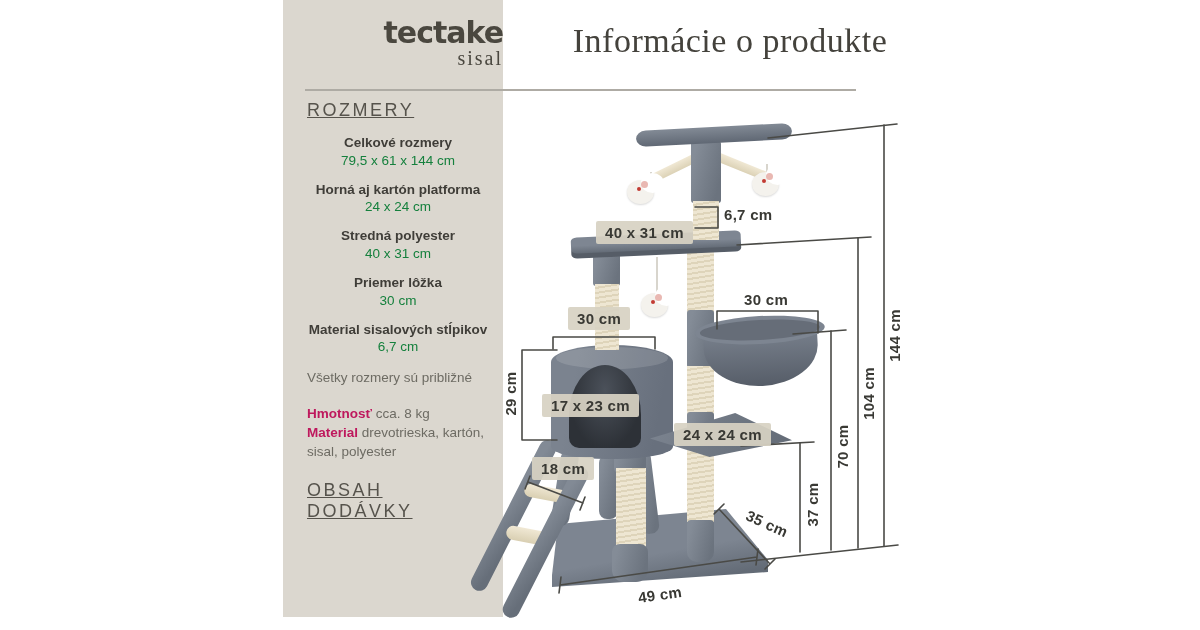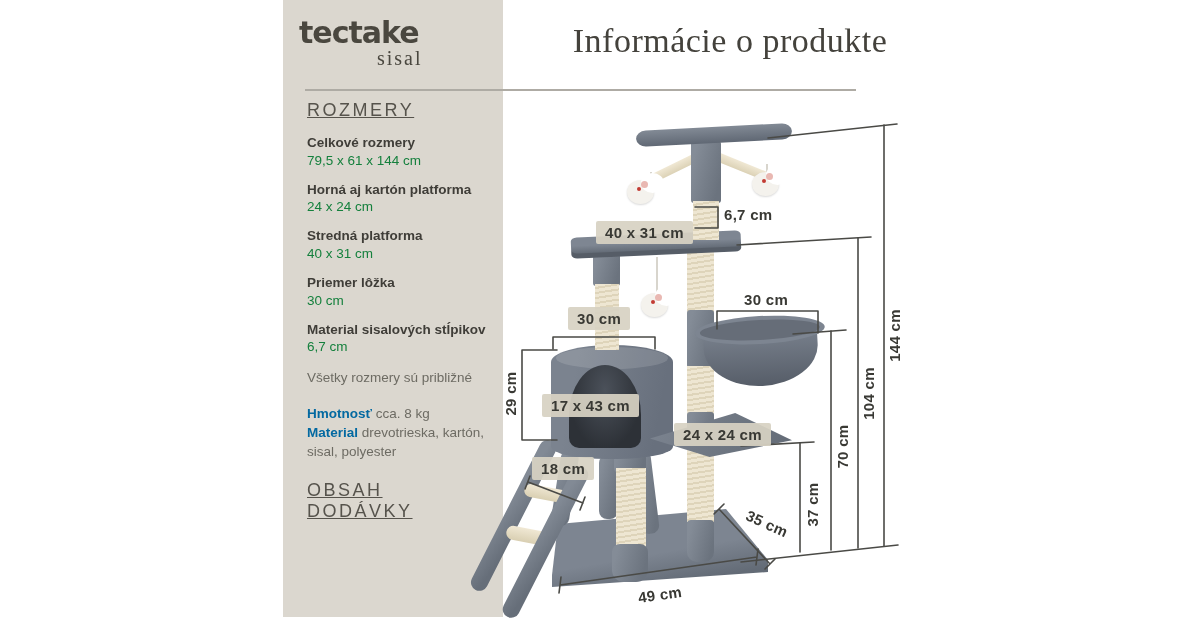--- a/index.html
+++ b/index.html
@@ -1,31 +1,31 @@
 <!DOCTYPE html>
 <html><head>
 <meta charset="utf-8">
 <style>
   html,body{margin:0;padding:0;}
   body{width:1200px;height:630px;position:relative;overflow:hidden;background:#ffffff;
        font-family:"Liberation Sans",sans-serif;}
   
   .sidebar{position:absolute;left:283px;top:0;width:220px;height:617px;background:#dbd7cf;}
-  .brand{position:absolute;left:16px;top:18px;width:100%;text-align:left;color:#4a473f;}
+  .brand{position:absolute;left:0;top:18px;width:100%;text-align:right;color:#4a473f;}
   .brand-name{font-family:"DejaVu Sans",sans-serif;font-weight:800;font-size:30px;letter-spacing:-1px;line-height:1;}
   .brand-sub{font-family:"Liberation Serif",serif;font-size:20px;letter-spacing:2px;margin-top:0px;padding-left:78px;line-height:1;}
   .rule{position:absolute;left:305px;top:89px;width:551px;height:2px;background:#aeaba4;}
   .side-content{position:absolute;left:307px;top:100px;width:182px;color:#6d6b63;}
   .side-heading{font-size:18px;font-weight:400;letter-spacing:2.5px;color:#56534c;margin:0 0 13px 0;text-decoration:underline;}
-  .spec{margin:0 0 11px 0;font-size:13.5px;line-height:1.32;}
+  .spec{margin:0 0 11px 0;font-size:13.5px;line-height:1.32;text-align:center;}
   .spec b{color:#3f3d38;}
   .spec .val{color:#15803d;}
   .note{font-size:13.5px;color:#6d6b63;margin:14px 0 20px 0;}
   .tech{font-size:13.5px;line-height:1.4;margin:0 0 18px 0;}
-  .tech b{color:#0369a1;}
+  .tech b{color:#be185d;}
   
   .page-title{position:absolute;left:510px;top:22px;width:440px;text-align:center;
       font-family:"Liberation Serif",serif;font-size:34px;color:#44423c;letter-spacing:.5px;}
   
   .abs{position:absolute;}
   .plush{background:linear-gradient(105deg,#848c97 15%,#6b737e 85%);}
   .sisal{background:repeating-linear-gradient(171deg,#eee6d2 0 3px,#ded4ba 3px 5px);}
   .top-platform{left:636px;top:127px;width:156px;height:16px;border-radius:10px/8px;transform:rotate(-3deg);
       background:linear-gradient(#828a95,#606874);}
   .beam{height:9px;border-radius:4px;background:linear-gradient(#f0e8d4,#dcd2b6);}
@@ -102,21 +102,21 @@
 
   <div class="spec">
     <b>Celkové rozmery</b><br>
     <span class="val">79,5 x 61 x 144 cm</span>
   </div>
   <div class="spec">
     <b>Horná aj kartón platforma</b><br>
     <span class="val">24 x 24 cm</span>
   </div>
   <div class="spec">
-    <b>Stredná platforma</b><br>
+    <b>Stredná polyester</b><br>
     <span class="val">40 x 31 cm</span>
   </div>
   <div class="spec">
     <b>Priemer lôžka</b><br>
     <span class="val">30 cm</span>
   </div>
   <div class="spec">
     <b>Material sisalových stĺpikov</b><br>
     <span class="val">6,7 cm</span>
   </div>
@@ -217,21 +217,21 @@
     <path d="M719,509 L770,564 M714,514 L724,504 M765,569 L775,559"></path>
     <path d="M528,482 L583,503 M525,489 L530,476 M580,510 L585,497"></path>
   </g>
 </svg>
 
 <div class="dim-text" style="left:724px;top:206px;">6,7 cm</div>
 <div class="dim-box" style="left:596px;top:221px;">40 x 31 cm</div>
 <div class="dim-box" style="left:568px;top:307px;">30 cm</div>
 <div class="dim-text" style="left:744px;top:291px;">30 cm</div>
 <div class="dim-text rot" style="left:475px;top:385px;">29 cm</div>
-<div class="dim-box" style="left:542px;top:394px;">17 x 43 cm</div>
+<div class="dim-box" style="left:542px;top:394px;">17 x 23 cm</div>
 <div class="dim-box" style="left:674px;top:423px;">24 x 24 cm</div>
 <div class="dim-box" style="left:532px;top:457px;">18 cm</div>
 <div class="dim-text" style="left:745px;top:515px;transform:rotate(24deg);">35 cm</div>
 <div class="dim-text" style="left:638px;top:586px;transform:rotate(-8deg);">49 cm</div>
 <div class="dim-text rot" style="left:777px;top:496px;">37 cm</div>
 <div class="dim-text rot" style="left:807px;top:438px;">70 cm</div>
 <div class="dim-text rot" style="left:833px;top:385px;">104 cm</div>
 <div class="dim-text rot" style="left:859px;top:327px;">144 cm</div>
 
 </body></html>

